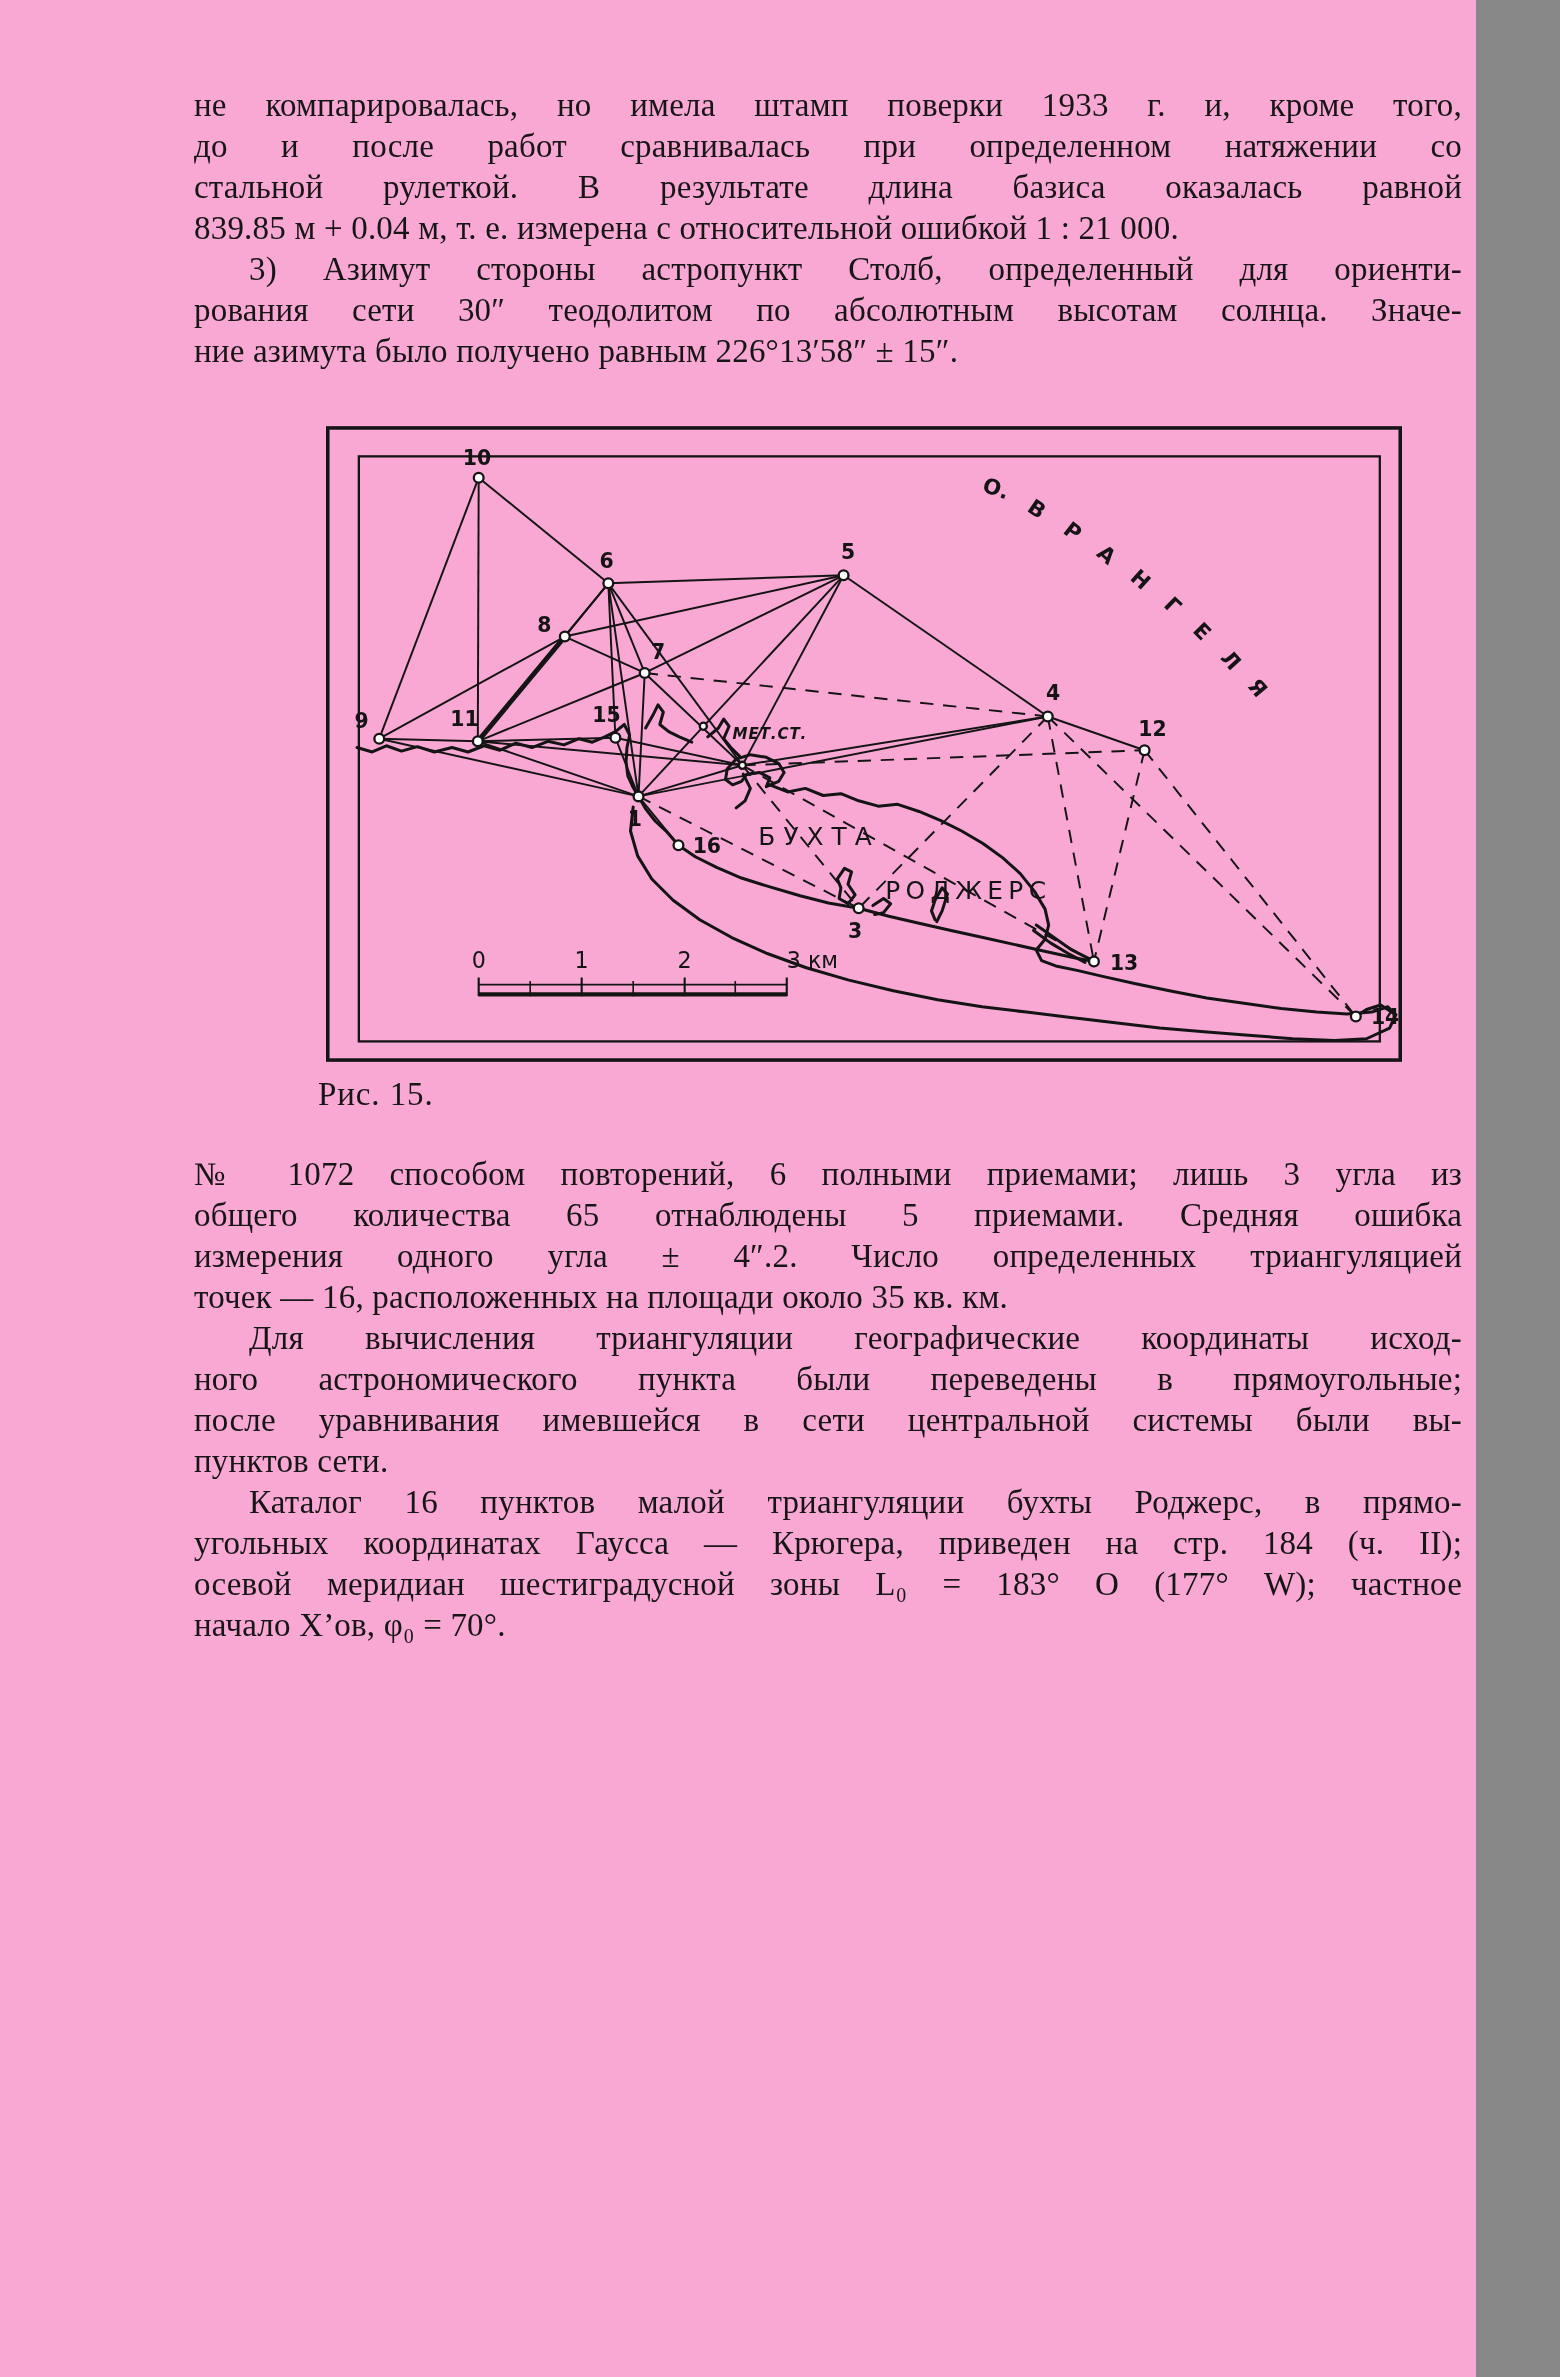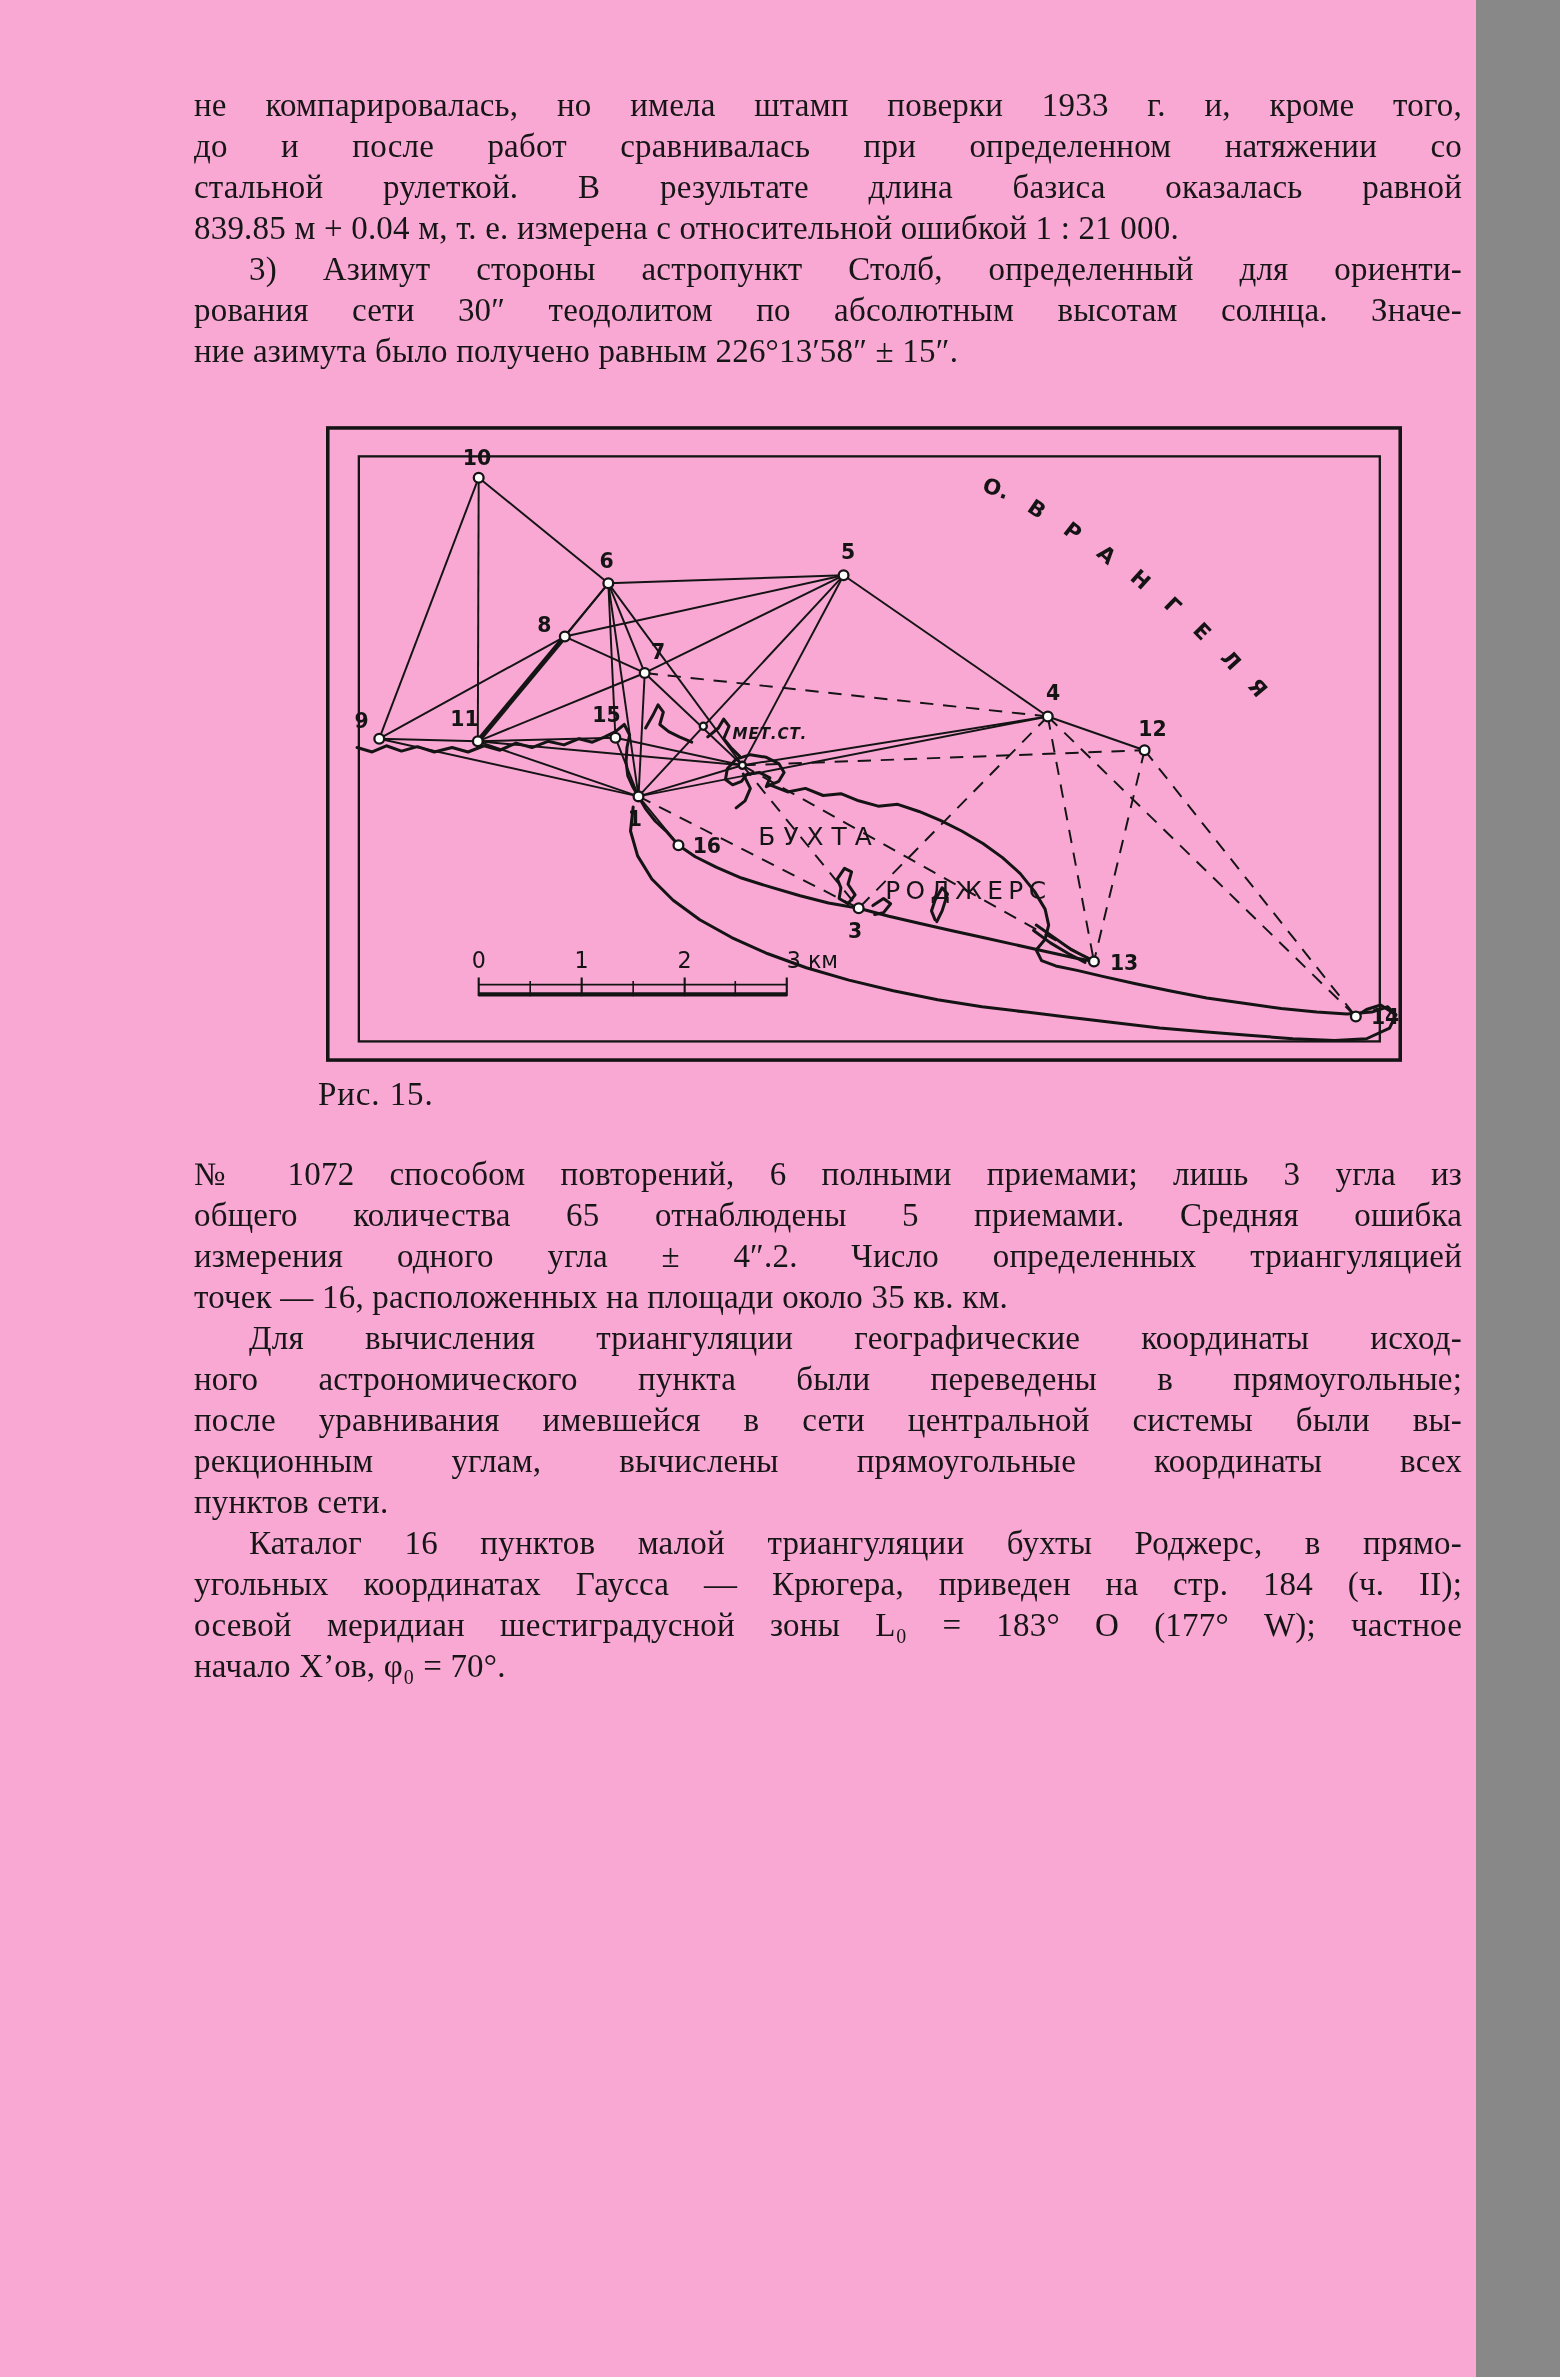--- a/index.html
+++ b/index.html
@@ -164,21 +164,20 @@
   <div id="figcaption">Рис. 15.</div>
 
   <div id="bottomtext" class="textblock">
       <div class="tline">№ 1072 способом повторений, 6 полными приемами; лишь 3 угла из</div>
       <div class="tline">общего количества 65 отнаблюдены 5 приемами. Средняя ошибка</div>
       <div class="tline">измерения одного угла ± 4″.2. Число определенных триангуляцией</div>
       <div class="tline lastline">точек — 16, расположенных на площади около 35 кв. км.</div>
       <div class="tline indent">Для вычисления триангуляции географические координаты исход-</div>
       <div class="tline">ного астрономического пункта были переведены в прямоугольные;</div>
       <div class="tline">после уравнивания имевшейся в сети центральной системы были вы-</div>
-      <div class="tline">рекционным углам, вычислены прямоугольные координаты всех</div>
       <div class="tline lastline">пунктов сети.</div>
       <div class="tline indent">Каталог 16 пунктов малой триангуляции бухты Роджерс, в прямо-</div>
       <div class="tline">угольных координатах Гаусса — Крюгера, приведен на стр. 184 (ч. II);</div>
       <div class="tline">осевой меридиан шестиградусной зоны L₀ = 183° О (177° W); частное</div>
       <div class="tline lastline">начало Х’ов, φ₀ = 70°.</div>
     </div>
 
 </div>
 
 

